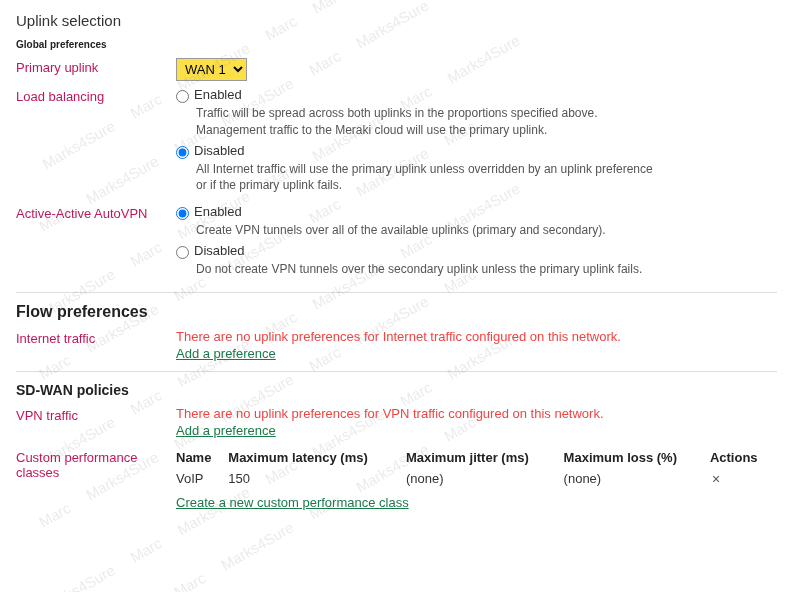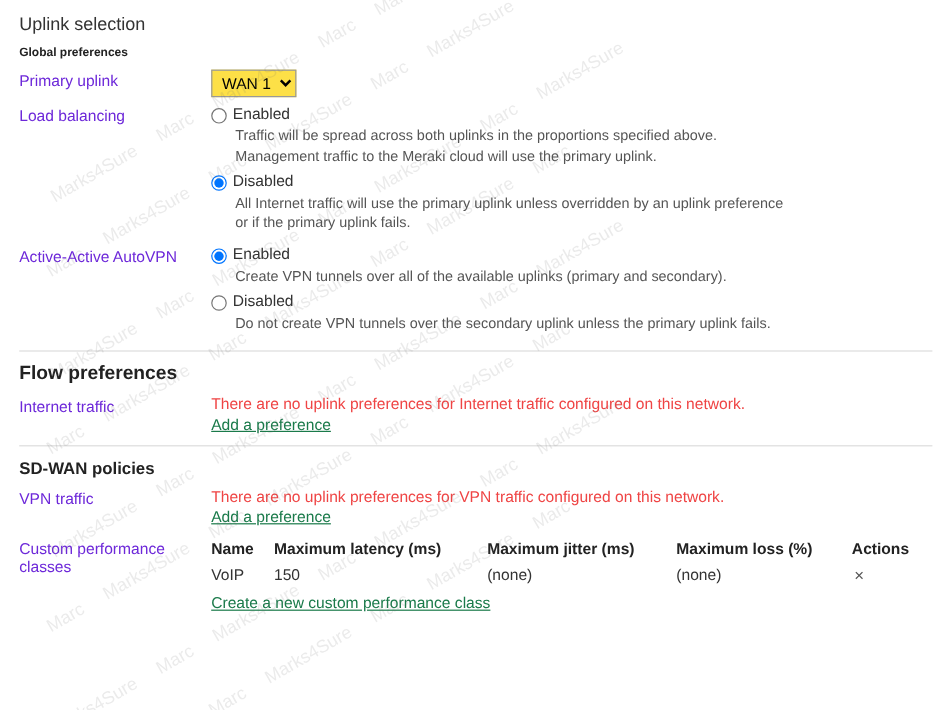--- a/index.html
+++ b/index.html
@@ -52,21 +52,21 @@
     .row {
       display: flex;
       align-items: flex-start;
       margin-bottom: 6px;
     }
 
     .row-label {
       width: 160px;
       min-width: 160px;
       padding-top: 2px;
-      color: #6d28d9;
+      color: #be185d;
       font-size: 13px;
     }
 
     .row-content {
       flex: 1;
       font-size: 13px;
       color: #333;
     }
 
     select.uplink-select {

